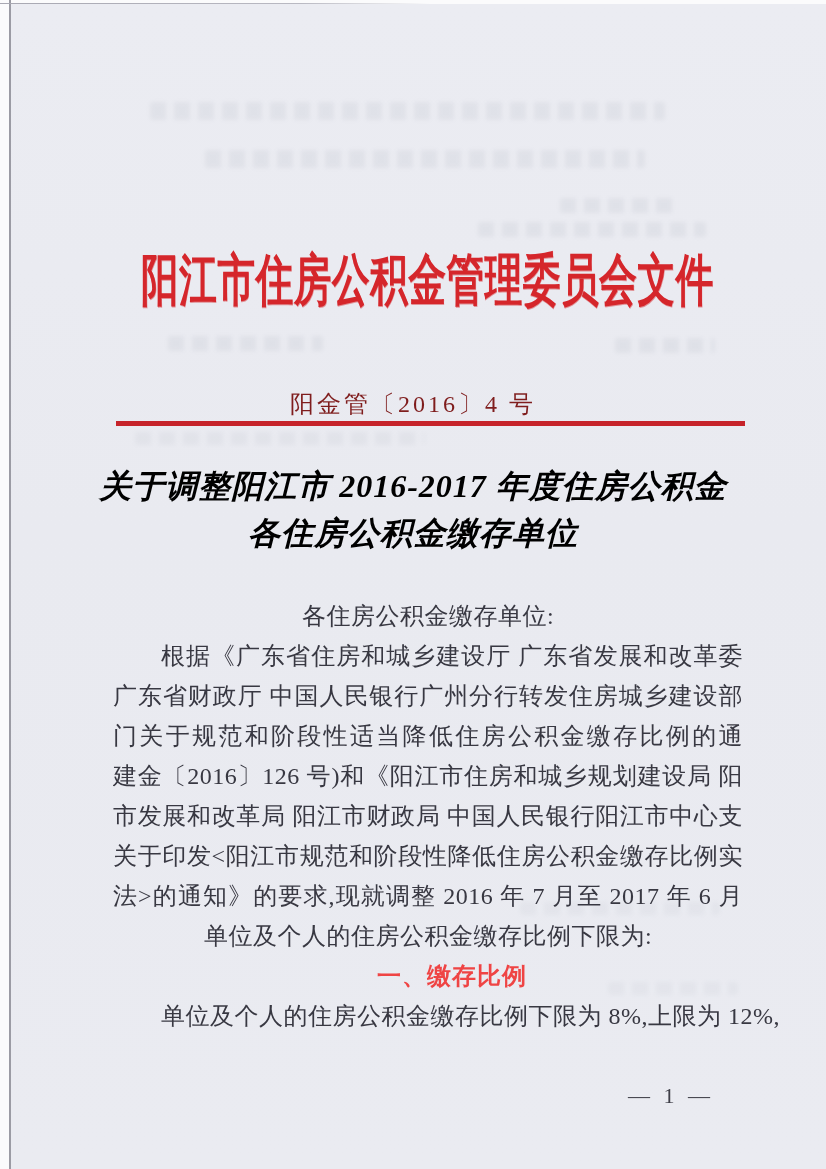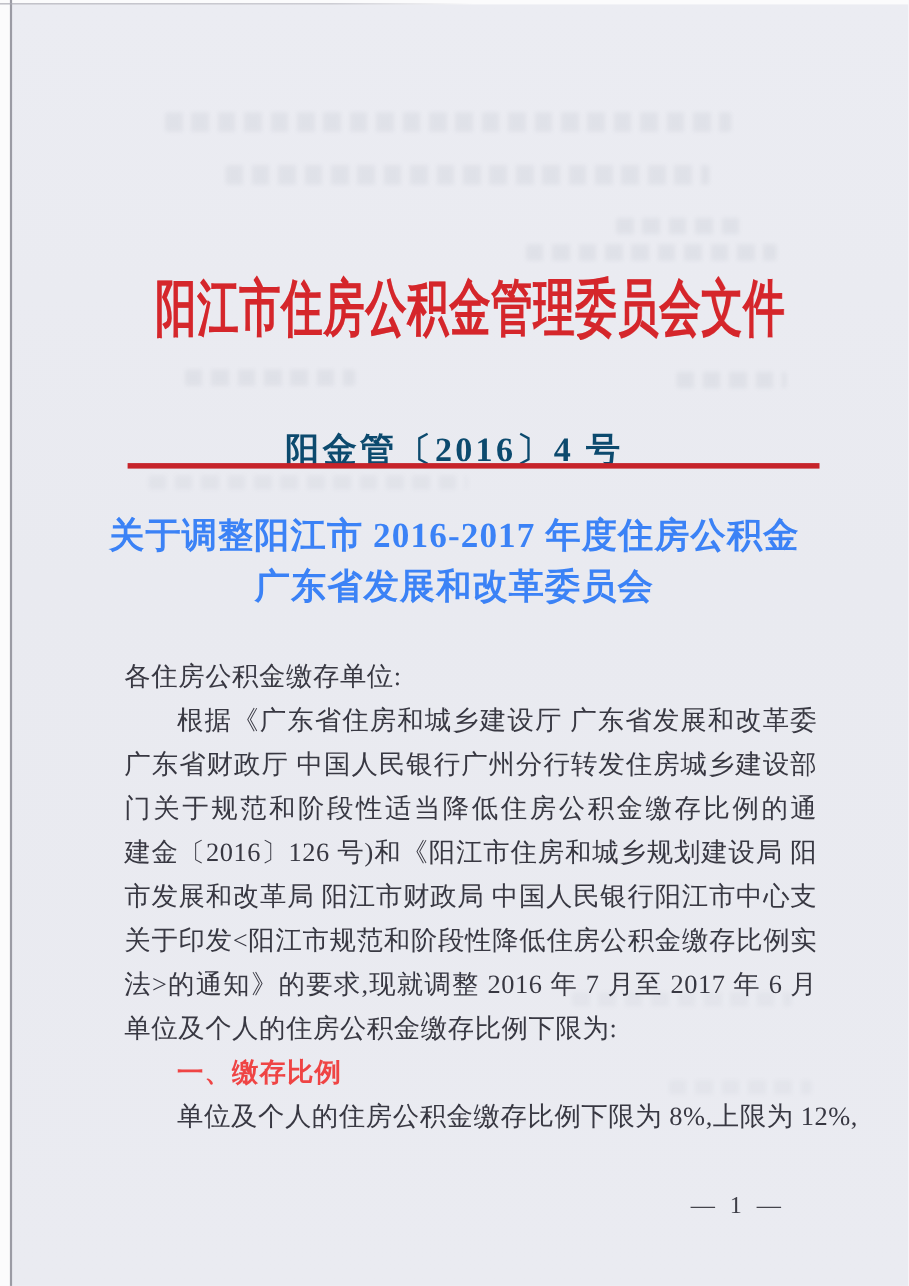--- a/index.html
+++ b/index.html
@@ -60,53 +60,54 @@
     color: #d5262b;
     letter-spacing: 1px;
     transform: scaleX(0.67);
     transform-origin: center;
     text-shadow: 0.5px 0.5px 0 rgba(213,38,43,0.45);
   }
   
   .doc-number {
     position: absolute; left: 0; top: 388px; width: 100%;
     text-align: center;
-    font-size: 31px;
+    font-size: 24px;
     letter-spacing: 3px;
-    color: #0c4a6e;
-    font-weight: bold;
+    color: #7f1d1d;
   }
   
   .red-rule {
     position: absolute; left: 116px; top: 421px;
     width: 629px; height: 5px;
     background: #c6232a;
   }
   
   .doc-title {
     position: absolute; left: 0; top: 463px; width: 100%;
     text-align: center;
     font-size: 32px;
     font-weight: bold;
-    color: #3b82f6;
+    color: #000000;
     line-height: 47px;
     letter-spacing: 1px;
+    font-style: italic;
   }
   
   .body-text {
     position: absolute; left: 113px; top: 596px;
     width: 630px;
     font-size: 24px;
     color: #383842;
     letter-spacing: 0.5px;
   }
   .line {
     height: 40px;
     line-height: 40px;
     white-space: nowrap;
+    text-align: center;
   }
   .line-full {
     text-align: justify;
     text-align-last: justify;
     white-space: normal;
     overflow: hidden;
   }
   .line-indent { padding-left: 48px; }
   .line-bold {
     font-family: "Liberation Sans", "DejaVu Sans", sans-serif;
@@ -143,21 +144,21 @@
   <div class="red-header">
     <span class="red-header-text">阳江市住房公积金管理委员会文件</span>
   </div>
 
   <div class="doc-number">阳金管〔2016〕4 号</div>
 
   <div class="red-rule"></div>
 
   <div class="doc-title">
     <div>关于调整阳江市 2016-2017 年度住房公积金</div>
-    <div>广东省发展和改革委员会</div>
+    <div>各住房公积金缴存单位</div>
   </div>
 
   <div class="body-text">
     <div class="line">各住房公积金缴存单位:</div>
     <div class="line line-full line-indent">根据《广东省住房和城乡建设厅 广东省发展和改革委员会</div>
     <div class="line line-full">广东省财政厅 中国人民银行广州分行转发住房城乡建设部等部</div>
     <div class="line line-full">门关于规范和阶段性适当降低住房公积金缴存比例的通知》(粤</div>
     <div class="line line-full">建金〔2016〕126 号)和《阳江市住房和城乡规划建设局 阳江</div>
     <div class="line line-full">市发展和改革局 阳江市财政局 中国人民银行阳江市中心支行</div>
     <div class="line line-full">关于印发&lt;阳江市规范和阶段性降低住房公积金缴存比例实施办</div>

